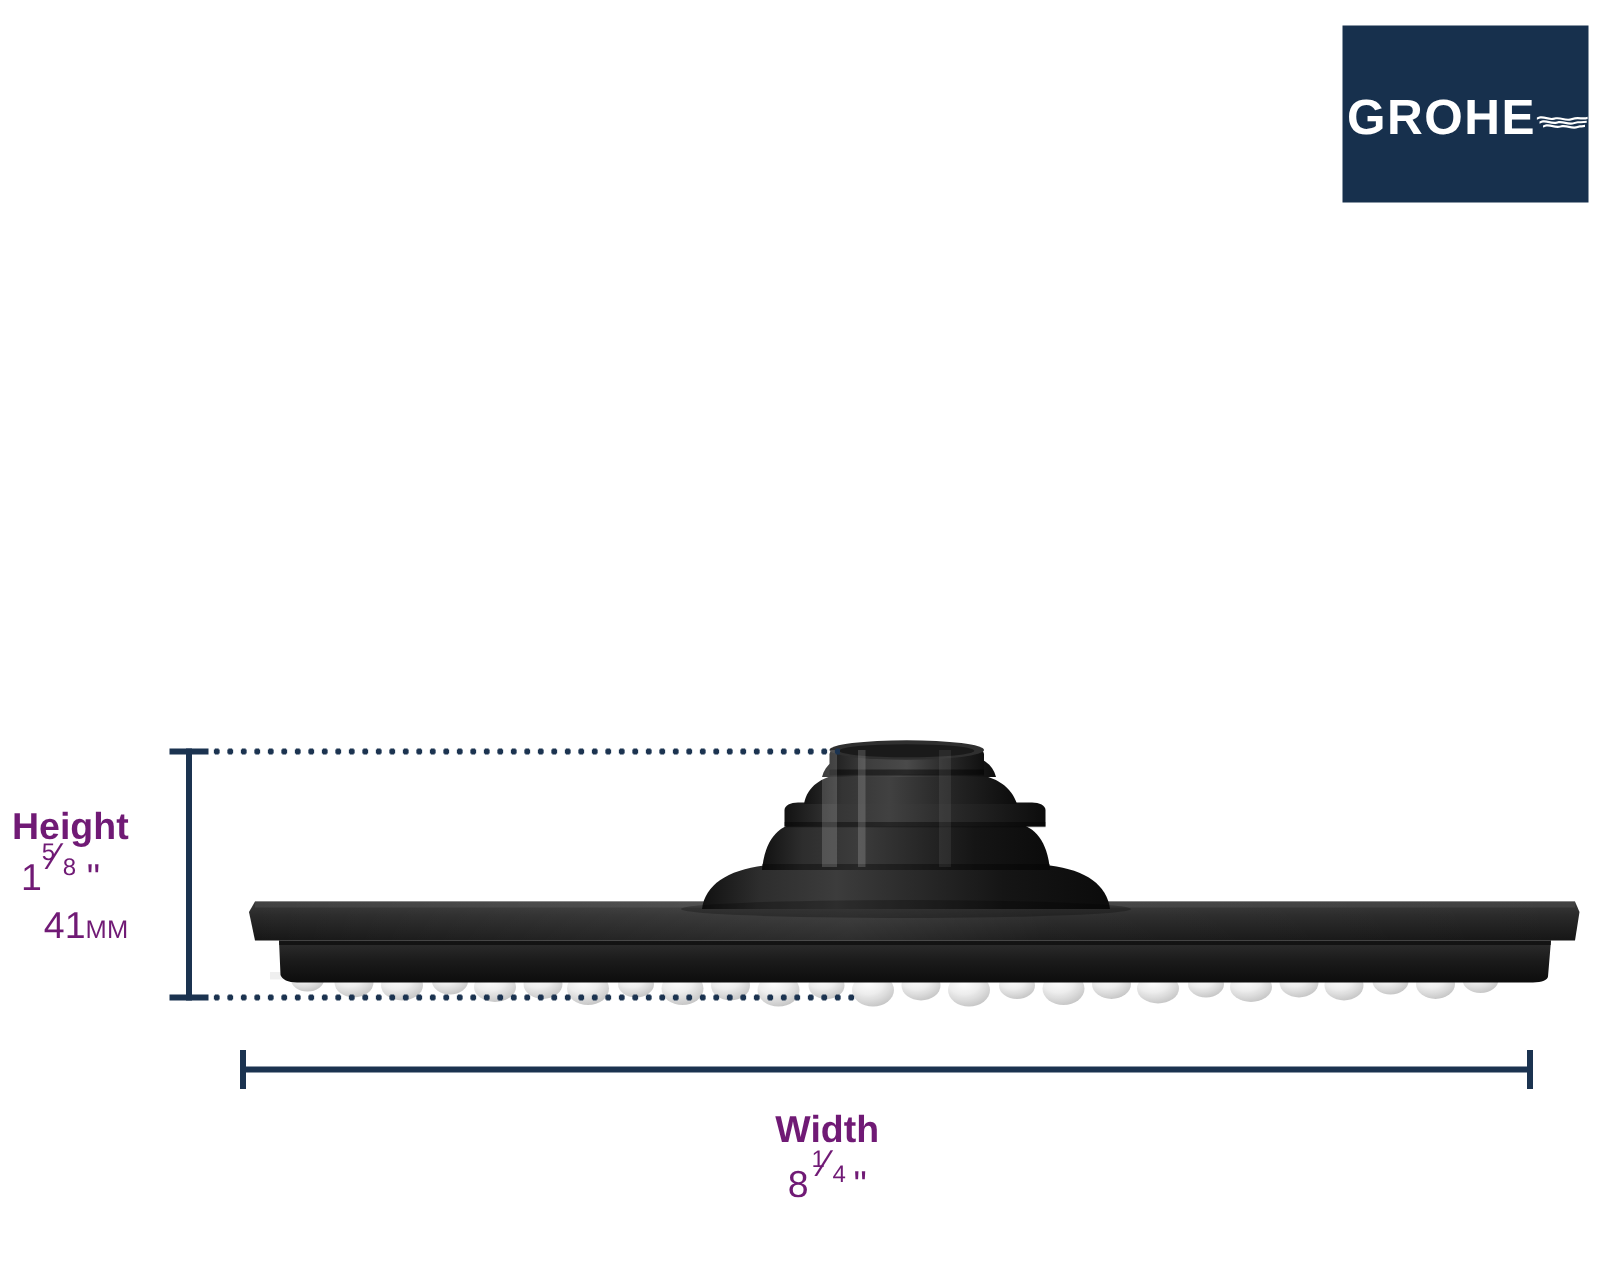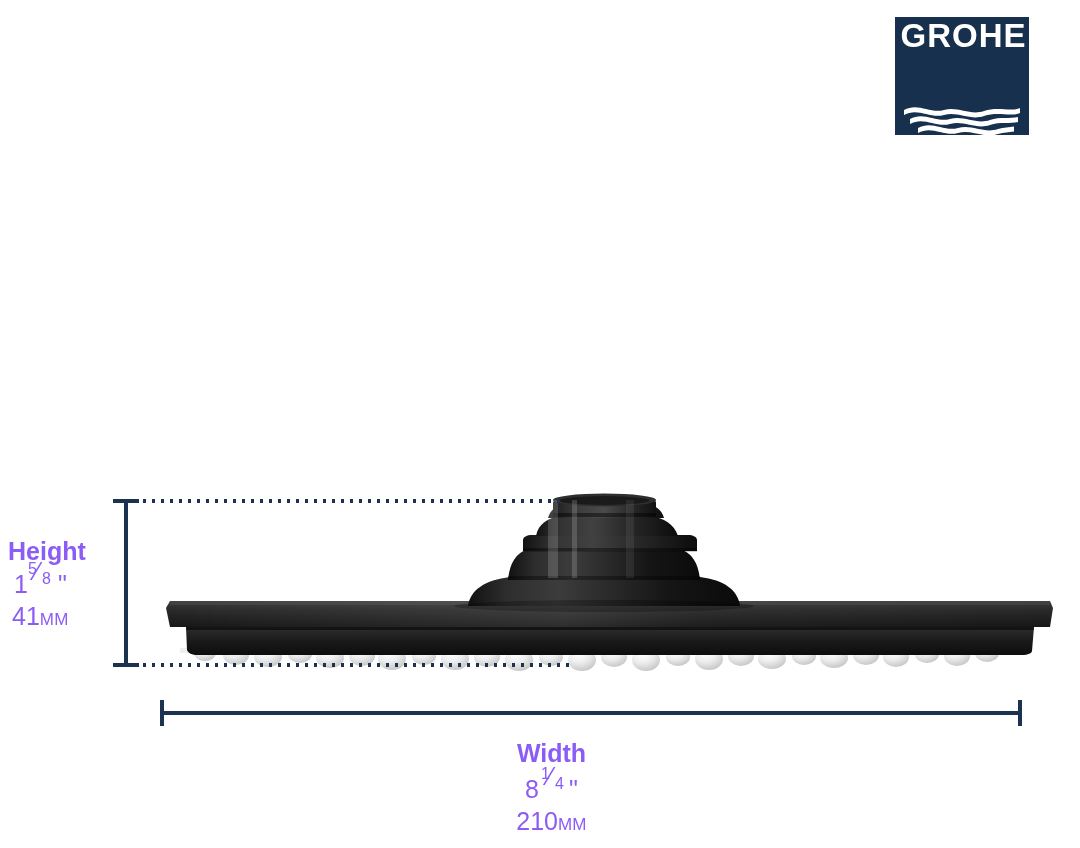--- a/index.html
+++ b/index.html
@@ -11,26 +11,25 @@
     position:relative;
     overflow:hidden;
     -webkit-font-smoothing:antialiased;
   }
   #stage { position:absolute; left:0; top:0; width:1080px; height:848px; }
 
   
   .logo-box {
     position:absolute;
     left:895px; top:17px;
-    width:134px; height:118px;
+    width:164px; height:118px;
     background:#17304d;
     display:flex;
-    flex-direction:column;
     align-items:center;
-    justify-content:space-between;
+    justify-content:flex-end;
   }
   .logo-word {
     color:#ffffff;
     font-family:"Liberation Sans", sans-serif;
     font-size:33px;
     font-weight:700;
     letter-spacing:1.0px;
     line-height:1;
     margin-top:2px;
     margin-left:3px;
@@ -77,41 +76,41 @@
     height:4px;
     background-image:radial-gradient(circle closest-side, #1b3350 99%, transparent 100%);
     background-size:9px 4px;
     background-repeat:repeat-x;
     background-position:left center;
   }
   .dotted.top    { left:140px; top:499px; width:420px; }
   .dotted.bottom { left:140px; top:663px; width:430px; }
 
   
-  .label-block { position:absolute; color:#8b5cf6; }
+  .label-block { position:absolute; color:#701a75; }
   .label-title {
     font-size:25px;
     font-weight:700;
     line-height:1.22;
     white-space:nowrap;
   }
   .label-value {
     font-size:25px;
     font-weight:400;
     line-height:1.30;
     white-space:nowrap;
   }
   .label-value .unit {
     font-size:17px;
     letter-spacing:0.2px;
   }
 
   .height-label { left:8px; top:536px; text-align:left; }
   .height-label .label-value { padding-left:6px; }
-  .height-label .label-value.mm { padding-left:4px; }
+  .height-label .label-value.mm { padding-left:4px;text-align:right; }
 
   .width-label {
     left:0px; top:738px;
     width:1080px;
     text-align:center;
     padding-left:23px;
   }
   .width-label .label-title { margin-bottom:3px; }
 
   
@@ -311,18 +310,15 @@
 
   <div class="dim-line-h"></div>
   <div class="cap-v left"></div>
   <div class="cap-v right"></div>
 
   <div class="label-block width-label">
     <div class="label-title">Width</div>
     <div class="label-value">
       <span>8</span><span class="frac-wrap"><span class="frac"><span class="num">1</span><span class="sl">⁄</span><span class="den">4</span></span></span><span>"</span>
     </div>
-    <div class="label-value">
-      <span>210</span><span class="unit">MM</span>
-    </div>
   </div>
 
 </div>
 
 </body></html>

